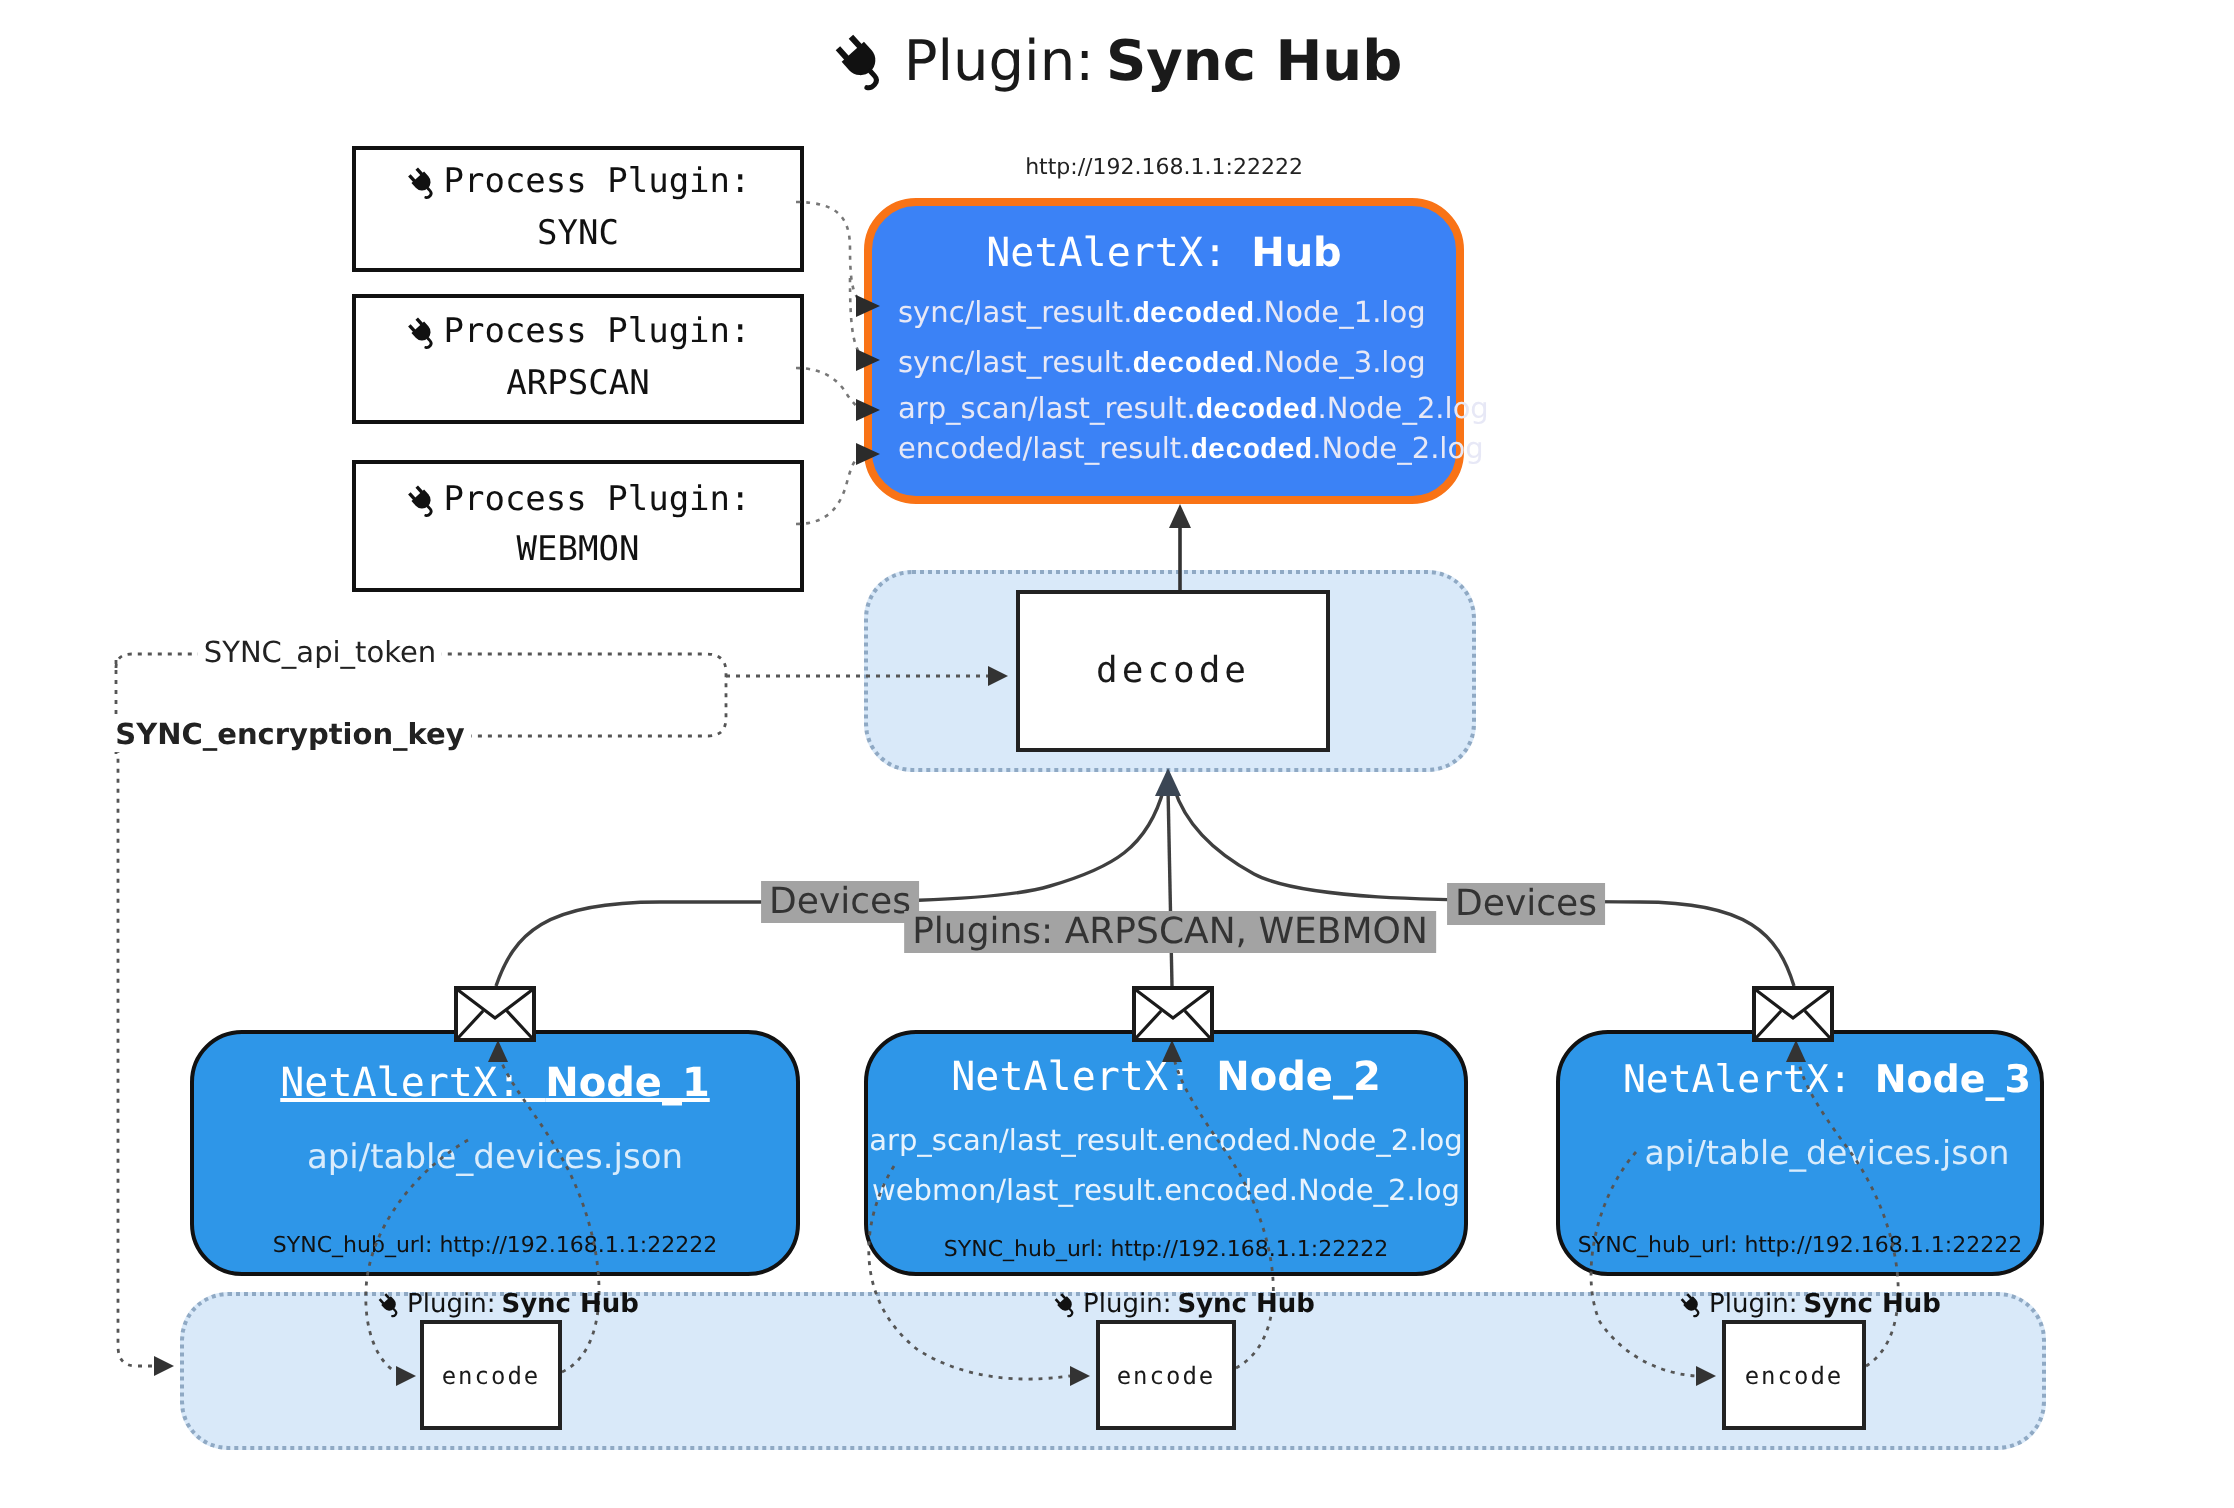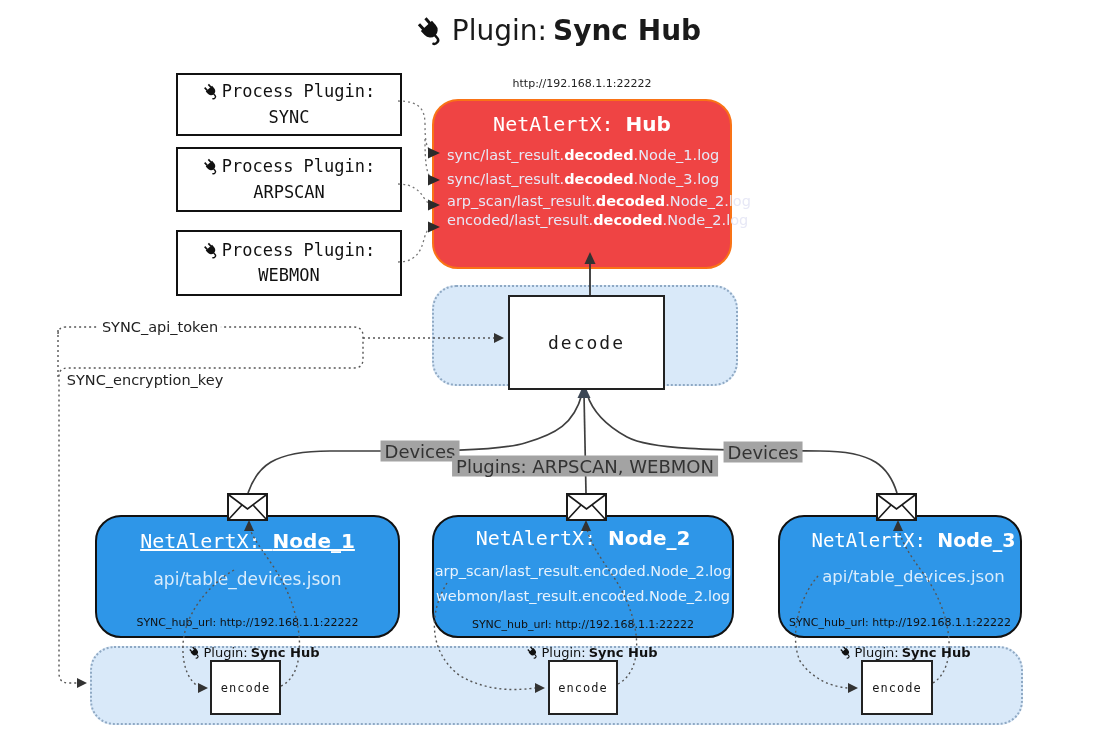--- a/index.html
+++ b/index.html
@@ -15,32 +15,32 @@
   .plug-md{width:17px;height:17px;margin-right:2px;}
   .plug-sm{width:13px;height:13px;margin-right:2px;}
 
   
   .pp-box{border:2px solid #111;background:#fff;display:flex;flex-direction:column;
           align-items:center;justify-content:center;font-size:17px;line-height:1.5;color:#111;}
   .pp-line1{display:flex;align-items:center;}
 
   
   #hub-url{left:432px;top:77px;width:300px;text-align:center;font-size:11px;color:#222;}
-  #hub-box{left:432px;top:99px;width:300px;height:170px;background:#ef4444;border:2px solid #f97316;
+  #hub-box{left:432px;top:99px;width:300px;height:153px;background:#3b82f6;border:4px solid #f97316;
            border-radius:26px;box-sizing:border-box;}
   #hub-title{margin-top:11px;text-align:center;font-size:20px;color:#fff;}
   #hub-title .t-name{font-family:"DejaVu Sans",sans-serif;font-weight:bold;}
   .hub-log{font-size:14.5px;color:#e7e8f6;padding-left:13px;white-space:nowrap;}
-  .hub-log b{color:#fff;}
+  .hub-log b{color:#fff;font-family:Liberation Mono, monospace;}
   .hl1{margin-top:11px;} .hl2{margin-top:8px;} .hl3{margin-top:6px;} .hl4{margin-top:3px;}
 
   
   .lightbox{background:#d9e9f9;border:2px dotted #8fa9c4;border-radius:24px;box-sizing:border-box;}
   #decode-wrap{left:432px;top:285px;width:306px;height:101px;}
-  #decode-box{left:508px;top:295px;width:157px;height:95px;background:#fff;border:2px solid #222;
+  #decode-box{left:508px;top:295px;width:157px;height:81px;background:#fff;border:2px solid #222;
               box-sizing:border-box;display:flex;align-items:center;justify-content:center;font-size:18px;letter-spacing:2px;}
   #bottom-wrap{left:90px;top:646px;width:933px;height:79px;}
   .encode-box{background:#fff;border:2px solid #222;box-sizing:border-box;display:flex;align-items:center;
               justify-content:center;font-size:12px;letter-spacing:1px;z-index:6;}
 
   
   .node-box{background:#2e96e8;border:2px solid #111;border-radius:26px;box-sizing:border-box;z-index:1;}
   .node-title{text-align:center;font-size:20px;color:#fff;white-space:nowrap;}
   .node-title .t-name{font-family:"DejaVu Sans",sans-serif;font-weight:bold;}
   .node-file{color:#d9ecfc;text-align:center;}
@@ -117,21 +117,21 @@
     <div class="hub-log hl1"><span>sync/last_result.</span><b>decoded</b><span>.Node_1.log</span></div>
     <div class="hub-log hl2"><span>sync/last_result.</span><b>decoded</b><span>.Node_3.log</span></div>
     <div class="hub-log hl3"><span>arp_scan/last_result.</span><b>decoded</b><span>.Node_2.log</span></div>
     <div class="hub-log hl4"><span>encoded/last_result.</span><b>decoded</b><span>.Node_2.log</span></div>
   </div>
 
   <div class="abs lightbox z1" id="decode-wrap"></div>
   <div class="abs mono z6" id="decode-box">decode</div>
 
   <div class="abs cfg-label" style="left:160px;top:327px;">SYNC_api_token</div>
-  <div class="abs cfg-label" style="left:145px;top:380px;">SYNC_encryption_key</div>
+  <div class="abs cfg-label" style="left:145px;top:368px;font-weight:bold;">SYNC_encryption_key</div>
 
   <div class="abs edge-label" style="left:420px;top:451px;">Devices</div>
   <div class="abs edge-label" style="left:763px;top:452px;">Devices</div>
   <div class="abs edge-label" style="left:585px;top:466px;">Plugins: ARPSCAN, WEBMON</div>
 
   <div class="abs node-box" style="left:95px;top:515px;width:305px;height:123px;">
     <div class="node-title mono" style="margin-top:12px;text-decoration:underline;">
       <span>NetAlertX:</span>
       <span class="t-name">Node_1</span>
     </div>

